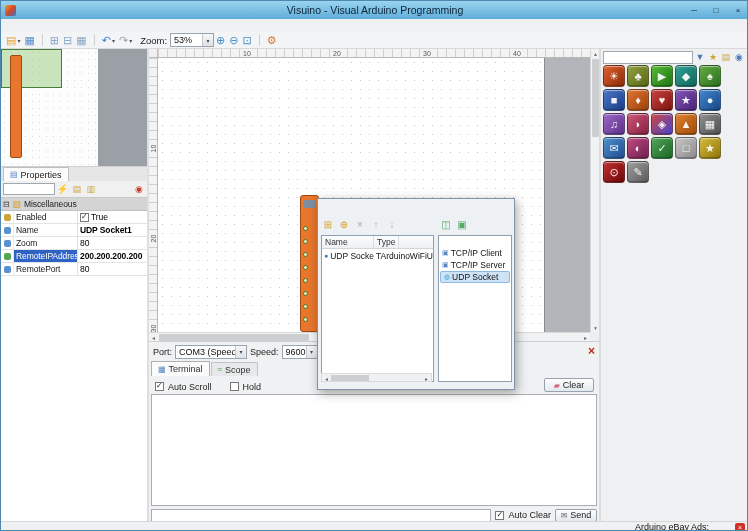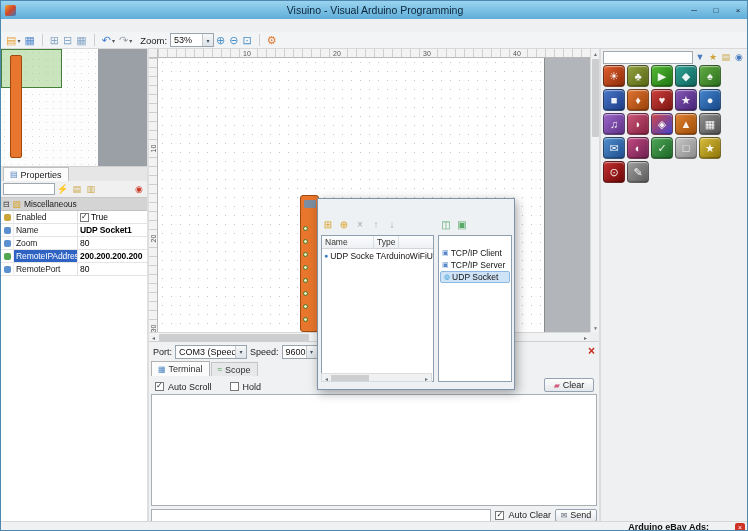--- a/index.html
+++ b/index.html
@@ -96,21 +96,21 @@
 
 .rsplit{position:absolute;left:598px;top:48px;width:2px;height:472px;background:#dcdcdc}
 .right-panel{position:absolute;left:600px;top:48px;width:148px;height:472px;background:#eef0f1}
 .rp-search-row{position:absolute;left:2px;top:1px;width:145px;height:14px;display:flex;align-items:center;gap:1px}
 .rp-search{width:90px;height:13px;background:#fff;border:1px solid #a0a8b0}
 .palette{position:absolute;left:2px;top:16px;width:122px;display:flex;flex-wrap:wrap;gap:2px}
 .pal{width:22px;height:22px;border-radius:4px;border:1px solid rgba(40,40,40,.45);color:rgba(255,255,255,.92);font-size:11px;display:flex;align-items:center;justify-content:center;box-shadow:inset 0 1px 1px rgba(255,255,255,.5),inset 0 -1px 1px rgba(0,0,0,.25)}
 
 
 .statusbar{position:absolute;left:0;top:520px;width:748px;height:11px;background:#f0f1f2;border-top:1px solid #d6d6d6;display:flex;align-items:center}
-.ads-label{margin-left:auto;font-size:9px;font-weight:bold;color:#111;margin-right:26px}
+.ads-label{margin-left:auto;font-size:9px;font-weight:normal;color:#111;margin-right:26px}
 .ad-close{width:10px;height:9px;background:#d03024;color:#fff;font-size:7px;line-height:9px;text-align:center;border-radius:2px;margin-right:4px}
 
 
 .dialog{position:absolute;left:316px;top:197px;width:198px;height:192px;background:#eef1f4;border:1px solid #7f93a8;box-shadow:2px 3px 10px rgba(0,0,0,.35);z-index:20}
 .dlg-title{position:absolute;left:0;top:0;width:100%;height:15px;background:linear-gradient(#fafcfe,#dfe9f3);border-bottom:1px solid #c4d0dc;display:flex;align-items:center}
 .dlg-ico{width:9px;height:9px;margin-left:3px;border-radius:2px;background:linear-gradient(#f0c84a,#c88a10);flex:none}
 .dlg-title-text{position:absolute;left:0;right:0;text-align:center;font-size:9.5px;color:#222}
 .dlg-btns{margin-left:auto;display:flex;gap:1px;margin-right:2px;z-index:1}
 .dlg-btn{width:15px;height:11px;border:1px solid #b4becc;background:linear-gradient(#fff,#e2e8f0);font-size:6px;color:#345;display:flex;align-items:center;justify-content:center;border-radius:1px}
 .dlg-toolbar{position:absolute;left:2px;top:17px;width:112px;height:17px;display:flex;align-items:center;gap:4px;padding-left:2px}

